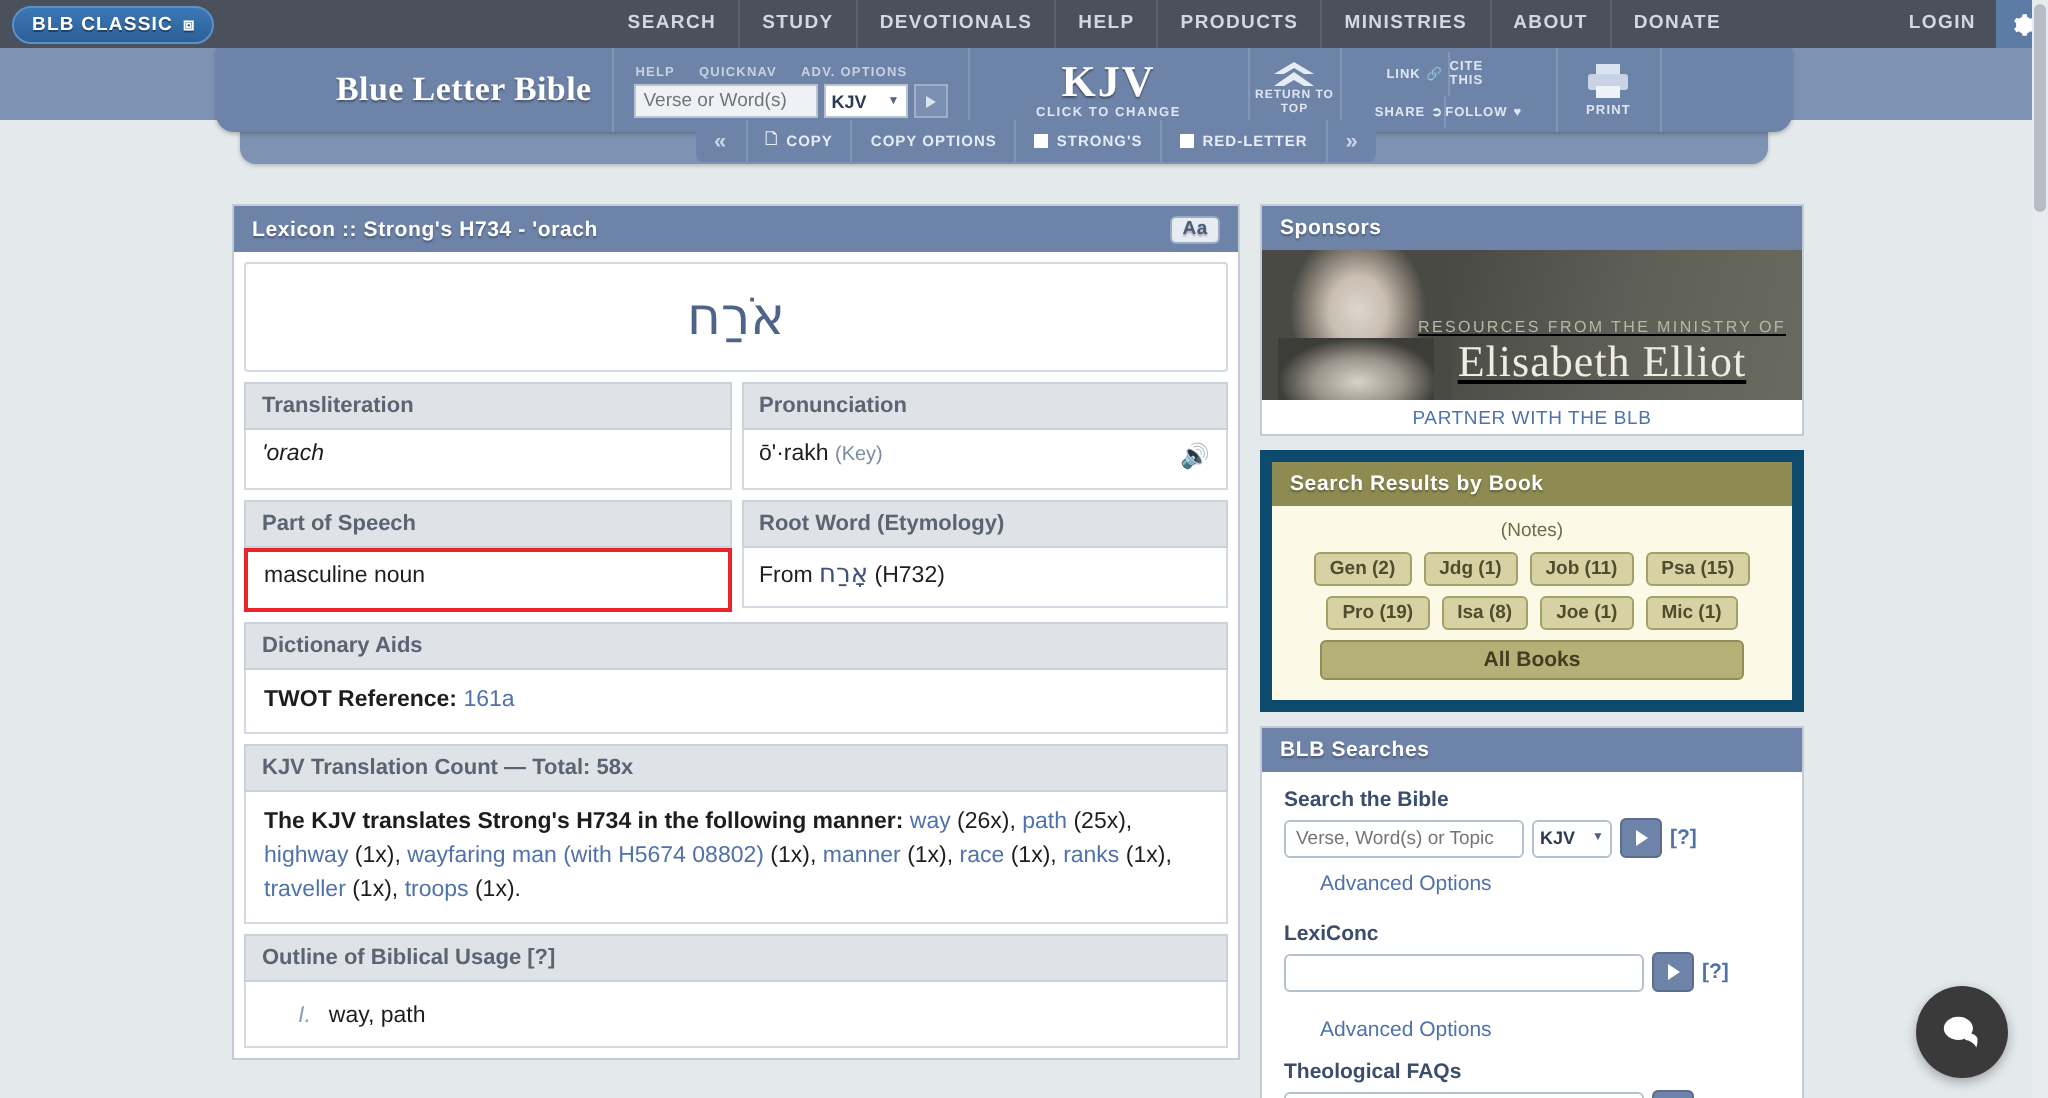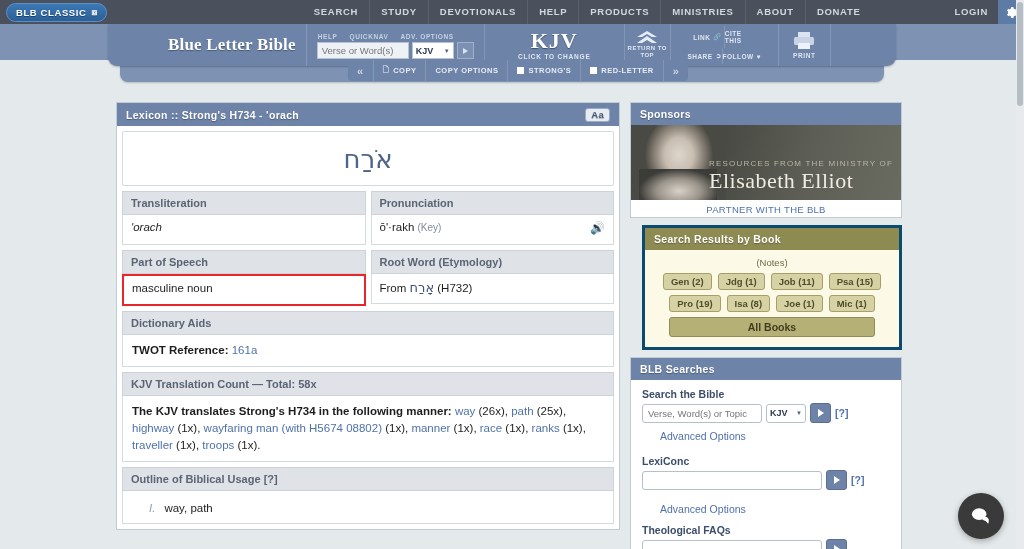--- a/index.html
+++ b/index.html
@@ -237,32 +237,32 @@
   .ad .face {
     position: absolute; left: 0; top: 0; width: 95px; height: 75px;
     background:
       radial-gradient(ellipse 34px 40px at 48px 30px, #ded6cd 0%, #c8beb2 42%, #8e857a 70%, #4a4a44 100%),
       linear-gradient(#2e2f2b, #3a3b36);
   }
   .ad .face::after {
     content: ""; position: absolute; left: 8px; top: 44px; width: 78px; height: 31px;
     background: radial-gradient(ellipse 40px 22px at 40px 22px, #d8d2c8 0%, #9a9389 55%, #3c3d38 100%);
   }
-  .ad-txt { text-align: left; padding: 0 8px 7px 0; position: relative; z-index: 2; }
+  .ad-txt { text-align: center; padding: 0 8px 7px 0; position: relative; z-index: 2; text-decoration: underline; }
   .ad-small { color: #b9b6a8; font-size: 8px; letter-spacing: 1.2px; font-family: "Liberation Sans", sans-serif; }
   .ad-name {
     color: #efece1; font-size: 22px; font-family: "Liberation Serif", serif;
     letter-spacing: .5px; line-height: 25px;
   }
   .ad-partner {
     text-align: center; color: #4f72ab; font-size: 9.5px; font-weight: normal;
     letter-spacing: .3px; padding: 4px 0 2px 0; cursor: pointer;
   }
 
-  .srb-panel { border: 3px solid #0c4a6e; margin-bottom: 7px; margin-left: 12px; }
+  .srb-panel { border: 6px solid #0c4a6e; margin-bottom: 7px; }
   .srb-title {
     background: #8d8a52; color: #fff; font-size: 10.5px; font-weight: bold;
     letter-spacing: .3px; padding: 5px 9px; height: 22px;
     display: flex; align-items: center; text-shadow: 0 1px 1px rgba(0,0,0,.3);
   }
   .srb-body { background: #fcfae6; padding: 7px 8px 10px 8px; }
   .notes { text-align: center; color: #6e6a4a; font-size: 9.5px; margin-bottom: 5px; cursor: pointer; }
   .book-row { display: flex; justify-content: center; gap: 6px; margin-bottom: 5px; }
   .book-chip {
     background: #d6d2a4; border: 1px solid #a5a06a; border-radius: 3px;

